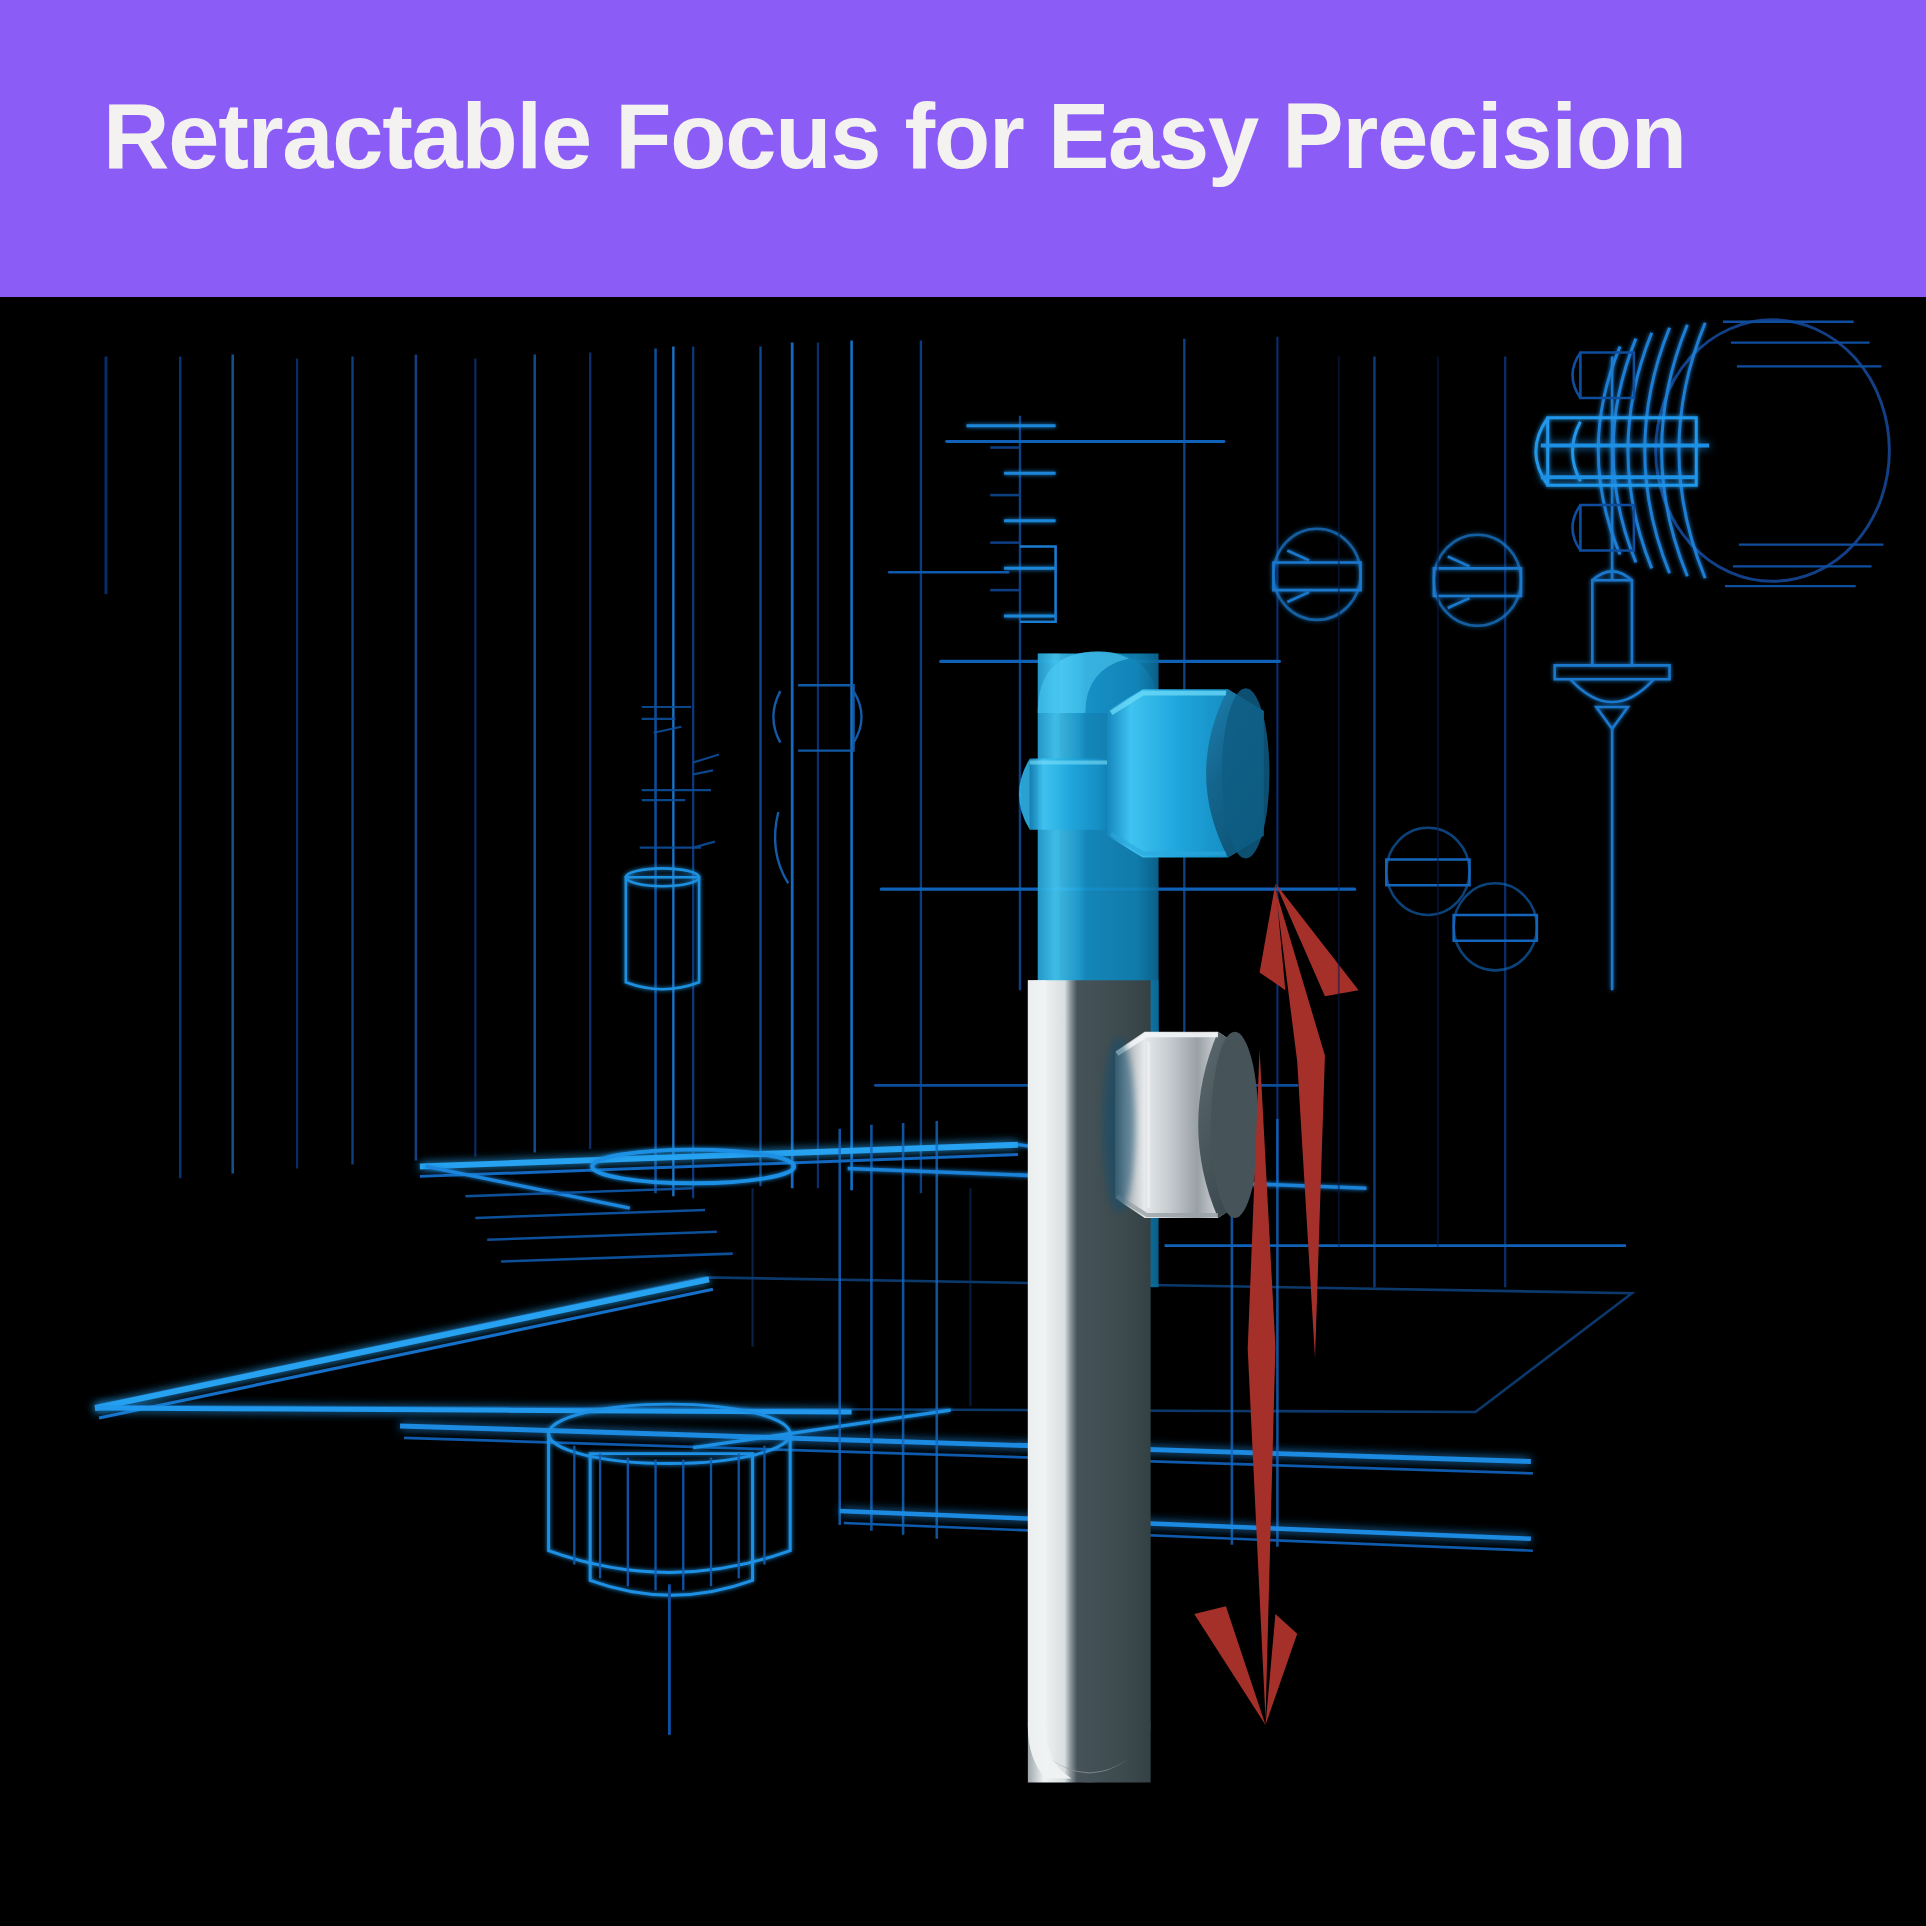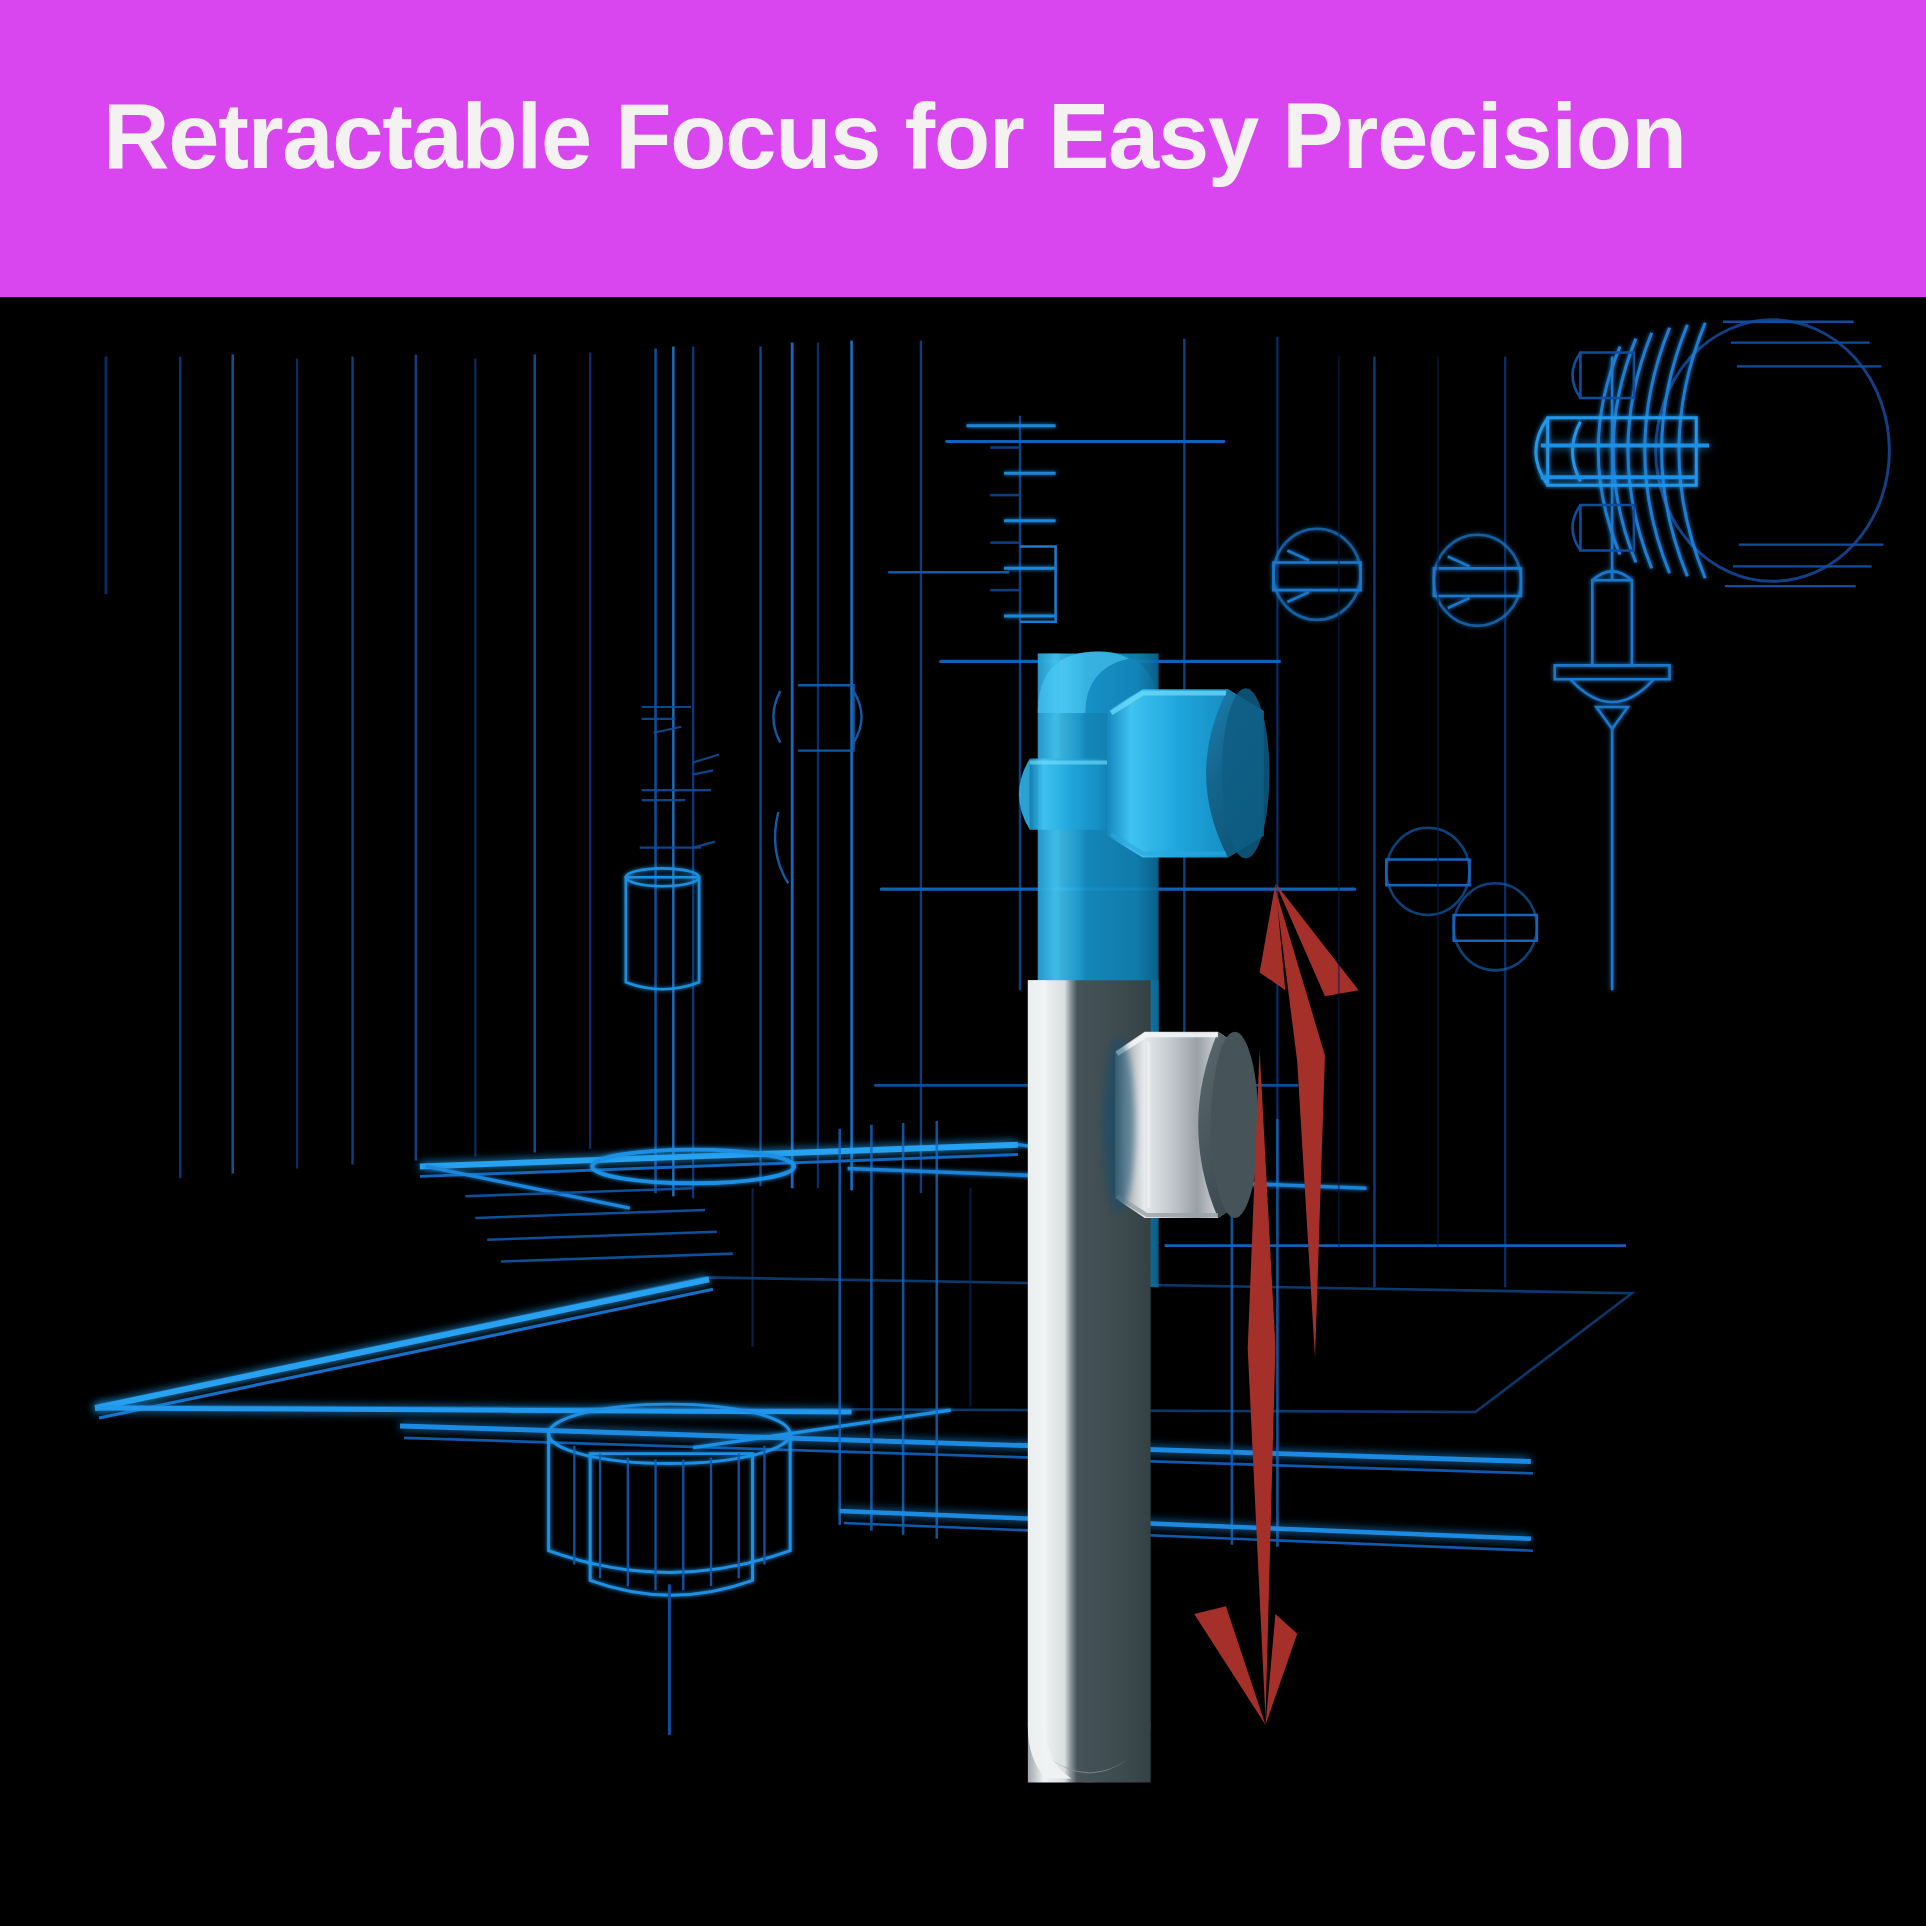--- a/index.html
+++ b/index.html
@@ -1,21 +1,21 @@
 <!DOCTYPE html>
 <html><head>
 <meta charset="utf-8">
 <title>Retractable Focus for Easy Precision</title>
 <style>
   html,body{margin:0;padding:0;background:#000;}
   body{
     width:1927px;height:1927px;overflow:hidden;position:relative;
     font-family:"Liberation Sans",sans-serif;background:#000000;
   }
-  #stage{position:absolute;inset:0;width:1927px;height:1927px;background:#d946ef;overflow:hidden;}
+  #stage{position:absolute;inset:0;width:1927px;height:1927px;background:#8b5cf6;overflow:hidden;}
 
   
   #headline{
     position:absolute;left:103px;top:87px;width:1742px;
     font-family:"Liberation Sans",sans-serif;
     font-size:92px;line-height:99px;font-weight:700;
     letter-spacing:-1.2px;color:#F3F2F0;white-space:nowrap;
   }
 
   

